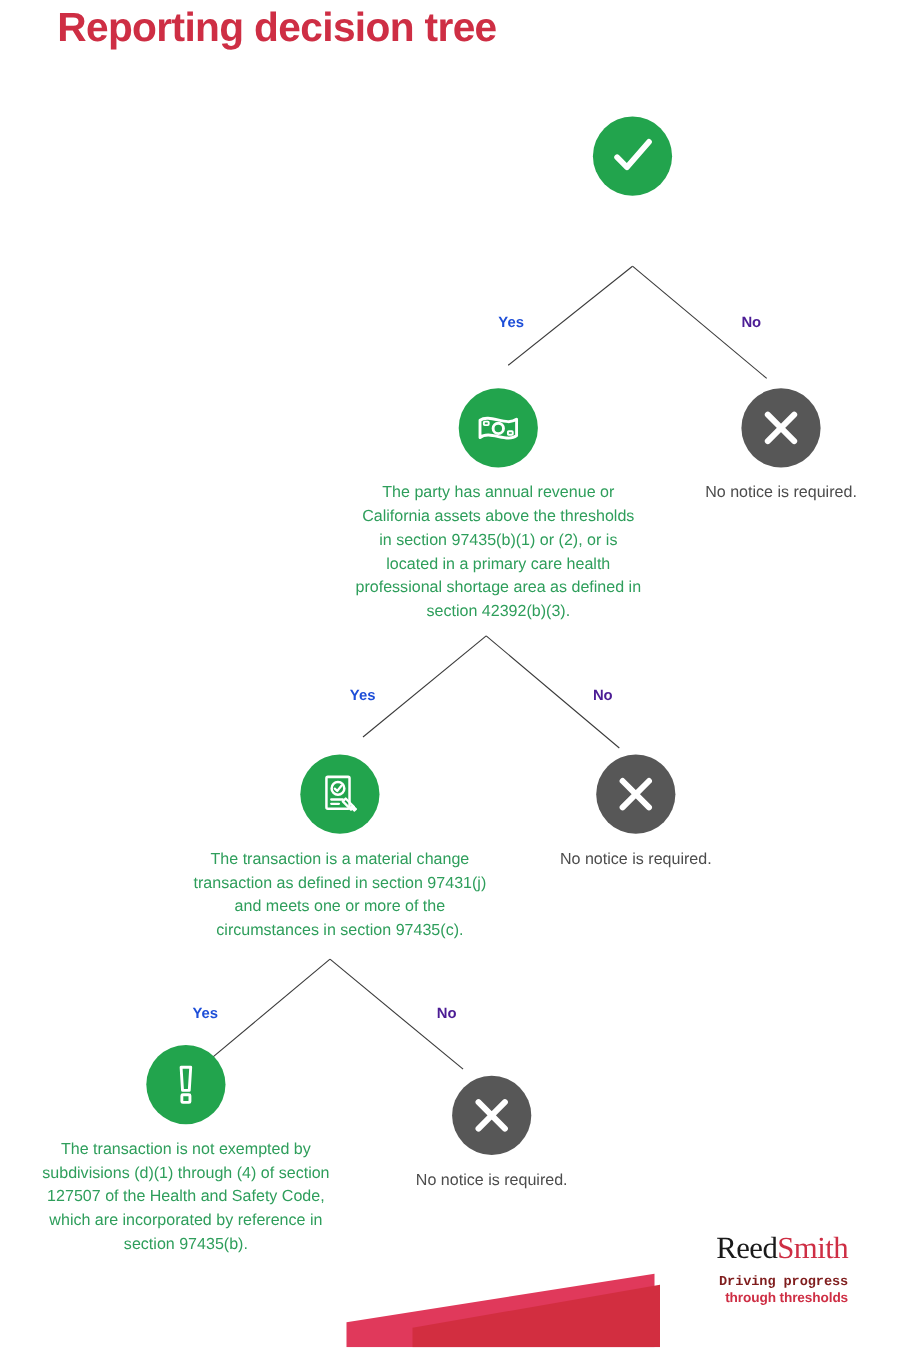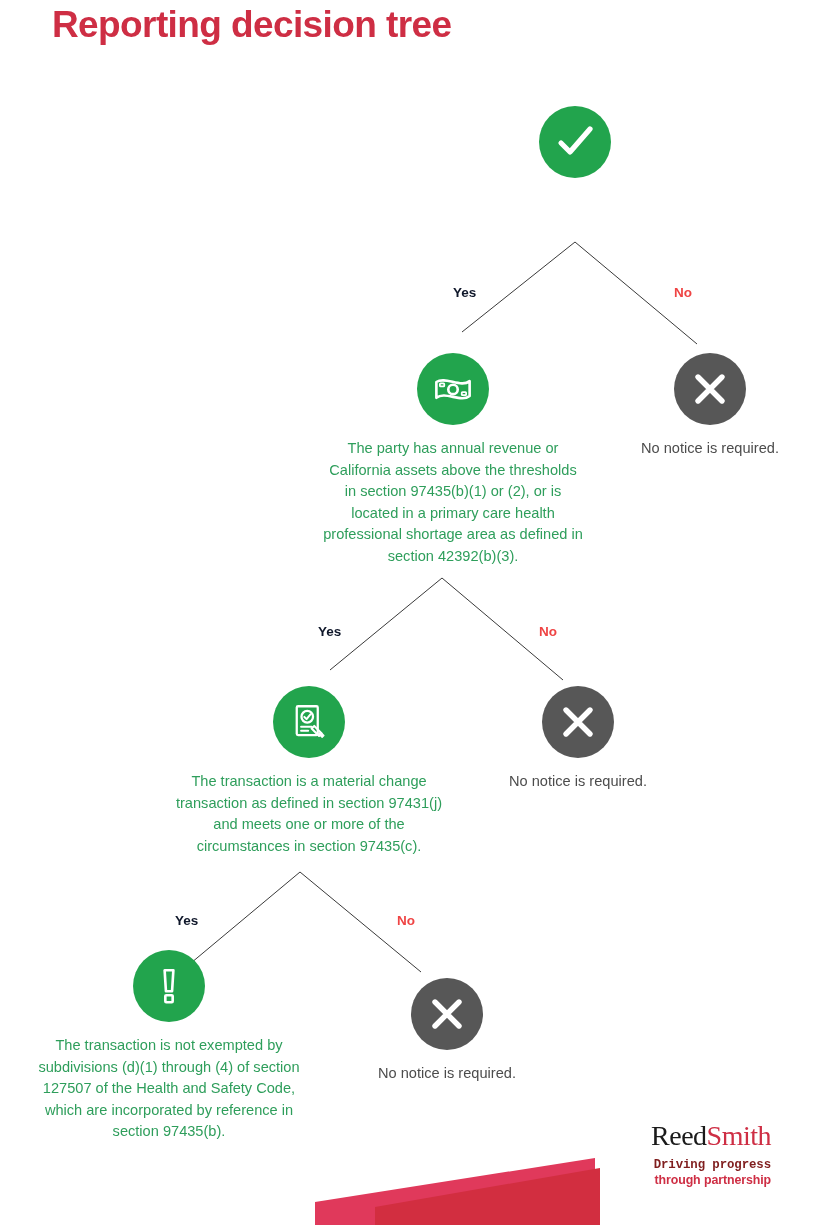--- a/index.html
+++ b/index.html
@@ -41,22 +41,22 @@
   }
 
   
   .branch-label {
     position: absolute;
     font-size: 13.5px;
     font-weight: bold;
     font-family: "Liberation Sans", sans-serif;
     white-space: nowrap;
   }
-  .branch-label.yes { color: #0f172a; }
-  .branch-label.no  { color: #ef4444; }
+  .branch-label.yes { color: #1d4ed8; }
+  .branch-label.no  { color: #4c1d95; }
 
   
   .node {
     position: absolute;
     display: flex;
     flex-direction: column;
     align-items: center;
   }
   .node-circle {
     width: 72px;
@@ -215,16 +215,16 @@
   </div>
 
   <svg id="ribbon" viewBox="0 0 839 80" width="839" height="80">
     <polygon points="315,57 595,13 595,80 315,80" fill="#E0395B"></polygon>
     <polygon points="375,62 600,23 600,80 375,80" fill="#D22E40"></polygon>
   </svg>
 
   <div id="logo">
     <div id="logo-word"><span id="logo-reed">Reed</span><span id="logo-smith">Smith</span></div>
     <div class="tagline" id="tagline-1">Driving progress</div>
-    <div class="tagline" id="tagline-2">through partnership</div>
+    <div class="tagline" id="tagline-2">through thresholds</div>
   </div>
 
 </div>
 
 </body></html>

